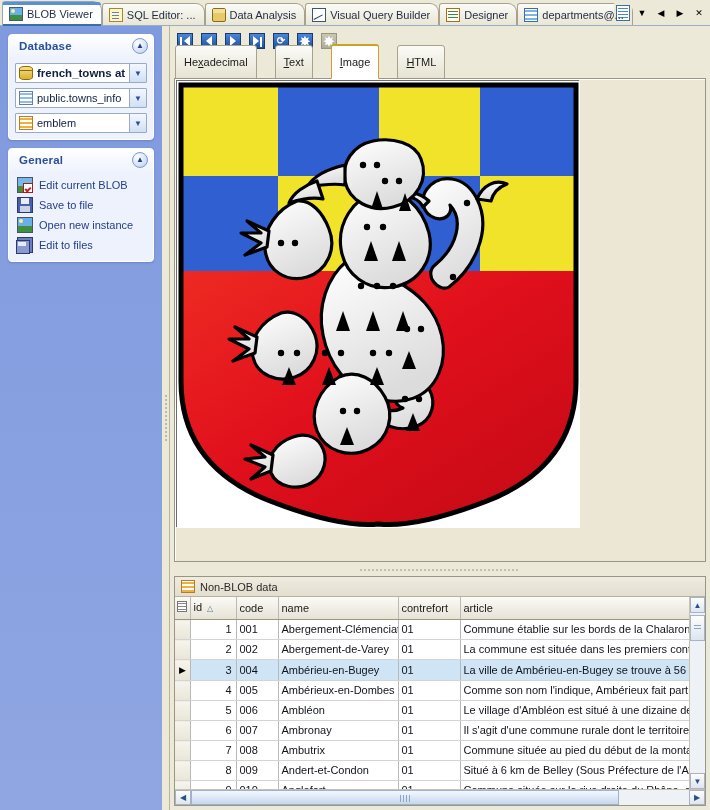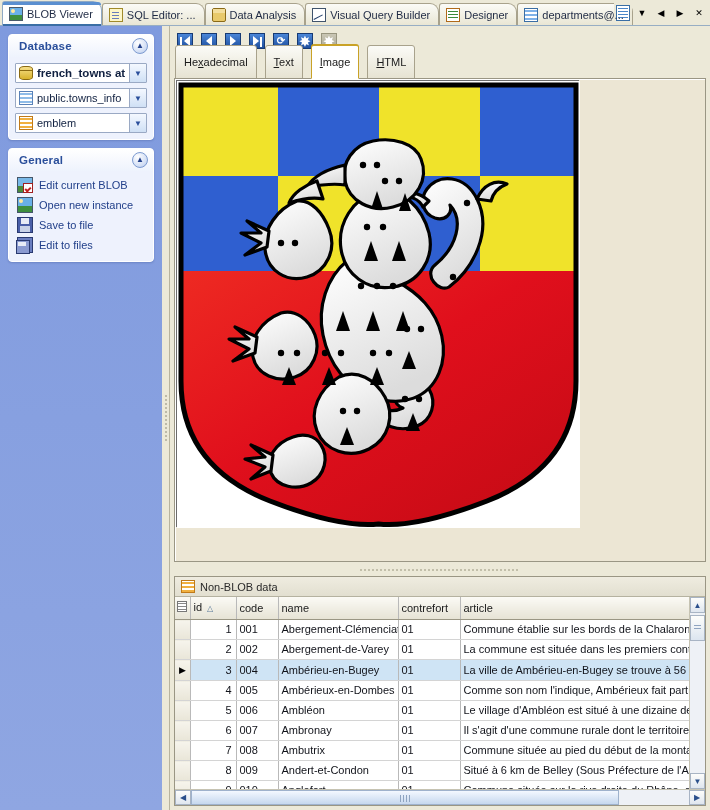--- a/index.html
+++ b/index.html
@@ -184,21 +184,21 @@
   .tri-r { border-top: 5px solid transparent; border-bottom: 5px solid transparent; border-left: 6px solid #fff; }
   .bar-l { position: absolute; left: 2px; top: 3px; width: 2px; height: 10px; background: #fff; }
   .bar-r { position: absolute; right: 2px; top: 3px; width: 2px; height: 10px; background: #fff; }
   .star { color: #fff; font-size: 13px; line-height: 1; }
 
   .subtabs {
     position: absolute; left: 5px; top: 32px; height: 21px;
     display: flex; align-items: flex-end;
   }
   .stab {
-    height: 19px; padding: 16px 8px; margin-right: 8px;
+    height: 19px; padding: 16px 8px; margin-right: 18px;
     display: flex; align-items: center;
     background: linear-gradient(#fbfbf7, #e6e3d2);
     border: 1px solid #a8a28c; border-bottom: 1px solid #a8a28c;
     border-radius: 3px 3px 0 0;
     color: #1a1a1a; font-size: 11px;
   }
   .stab.active {
     background: #ffffff; height: 17px;
     border-color: #c9a227 #c9a227 #ffffff #c9a227;
     border-top-width: 2px;
@@ -402,27 +402,27 @@
         </span>
       </div>
       <div class="panel-body genlist">
 
         <div class="genitem">
           <span class="gico ic-editblob"></span>
           <span class="glabel">Edit current BLOB</span>
         </div>
 
         <div class="genitem">
+          <span class="gico ic-save"></span>
+          <span class="glabel">Save to file</span>
+        </div>
+
+        <div class="genitem">
           <span class="gico ic-openimg"></span>
           <span class="glabel">Open new instance</span>
-        </div>
-
-        <div class="genitem">
-          <span class="gico ic-save"></span>
-          <span class="glabel">Save to file</span>
         </div>
 
         <div class="genitem">
           <span class="gico ic-savefiles"></span>
           <span class="glabel">Edit to files</span>
         </div>
 
       </div>
     </div>
   </div>

